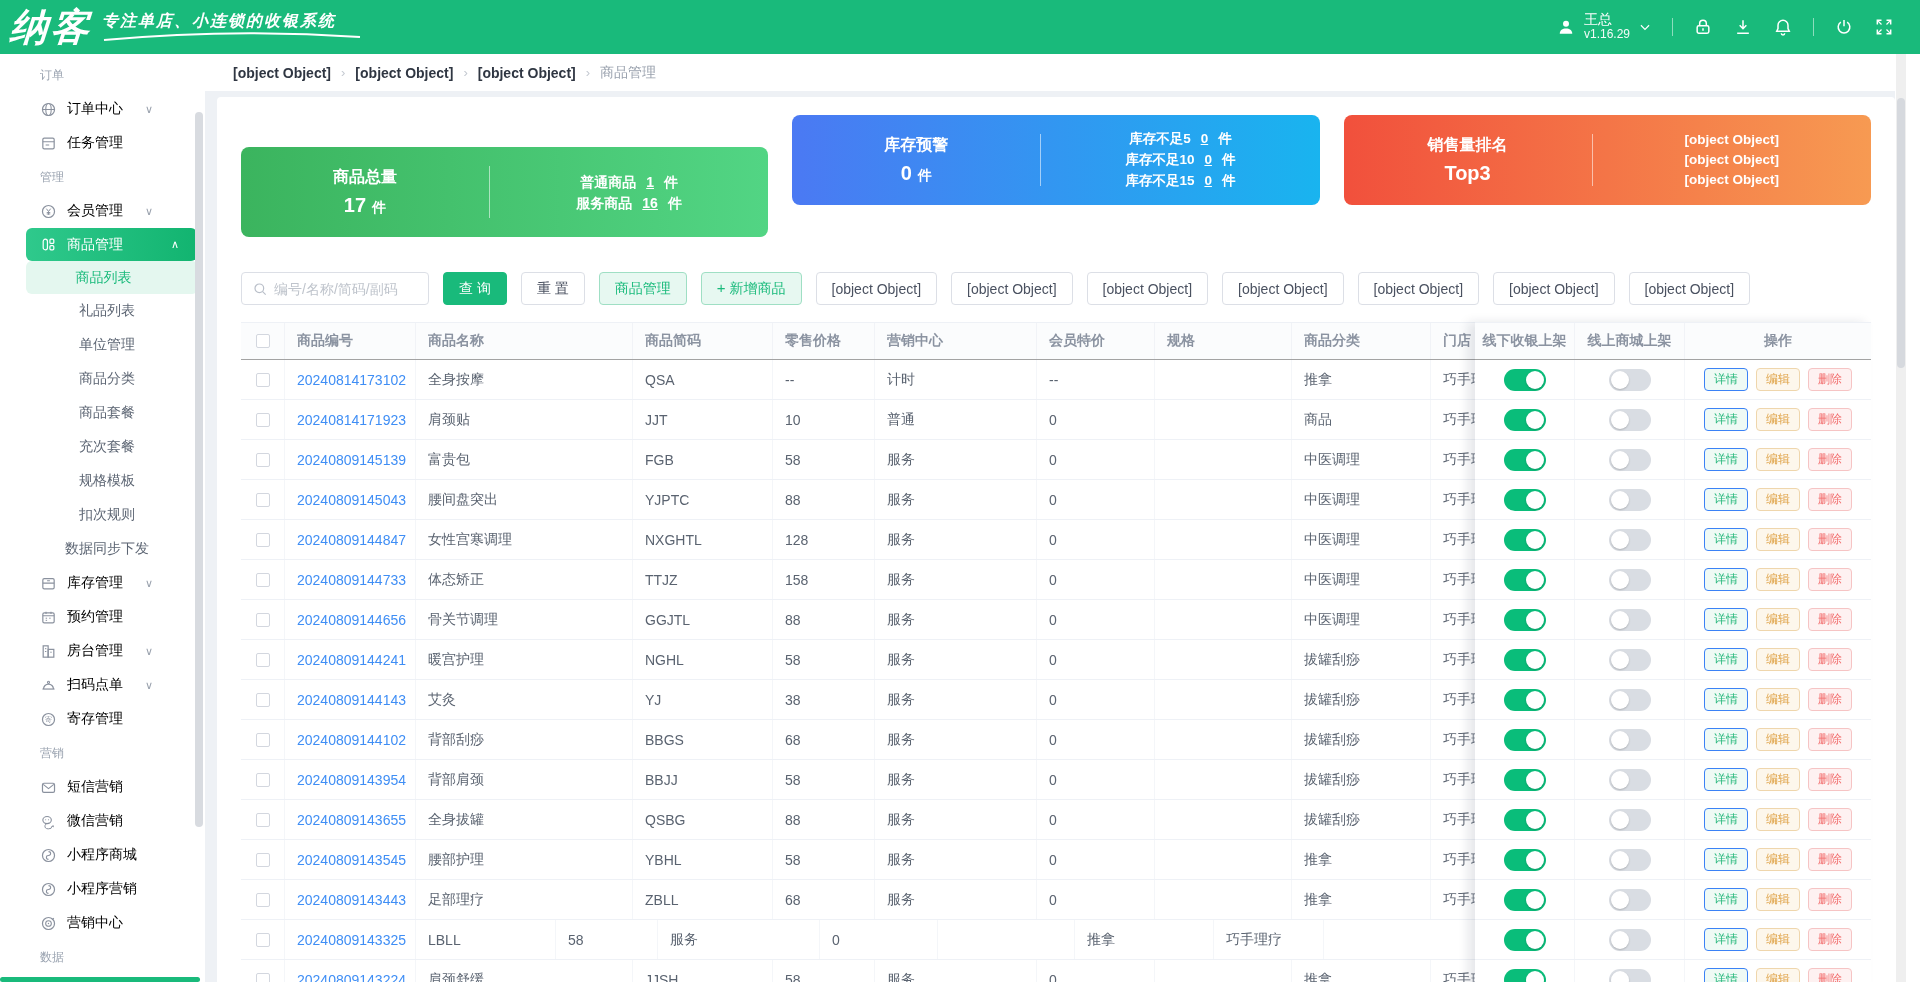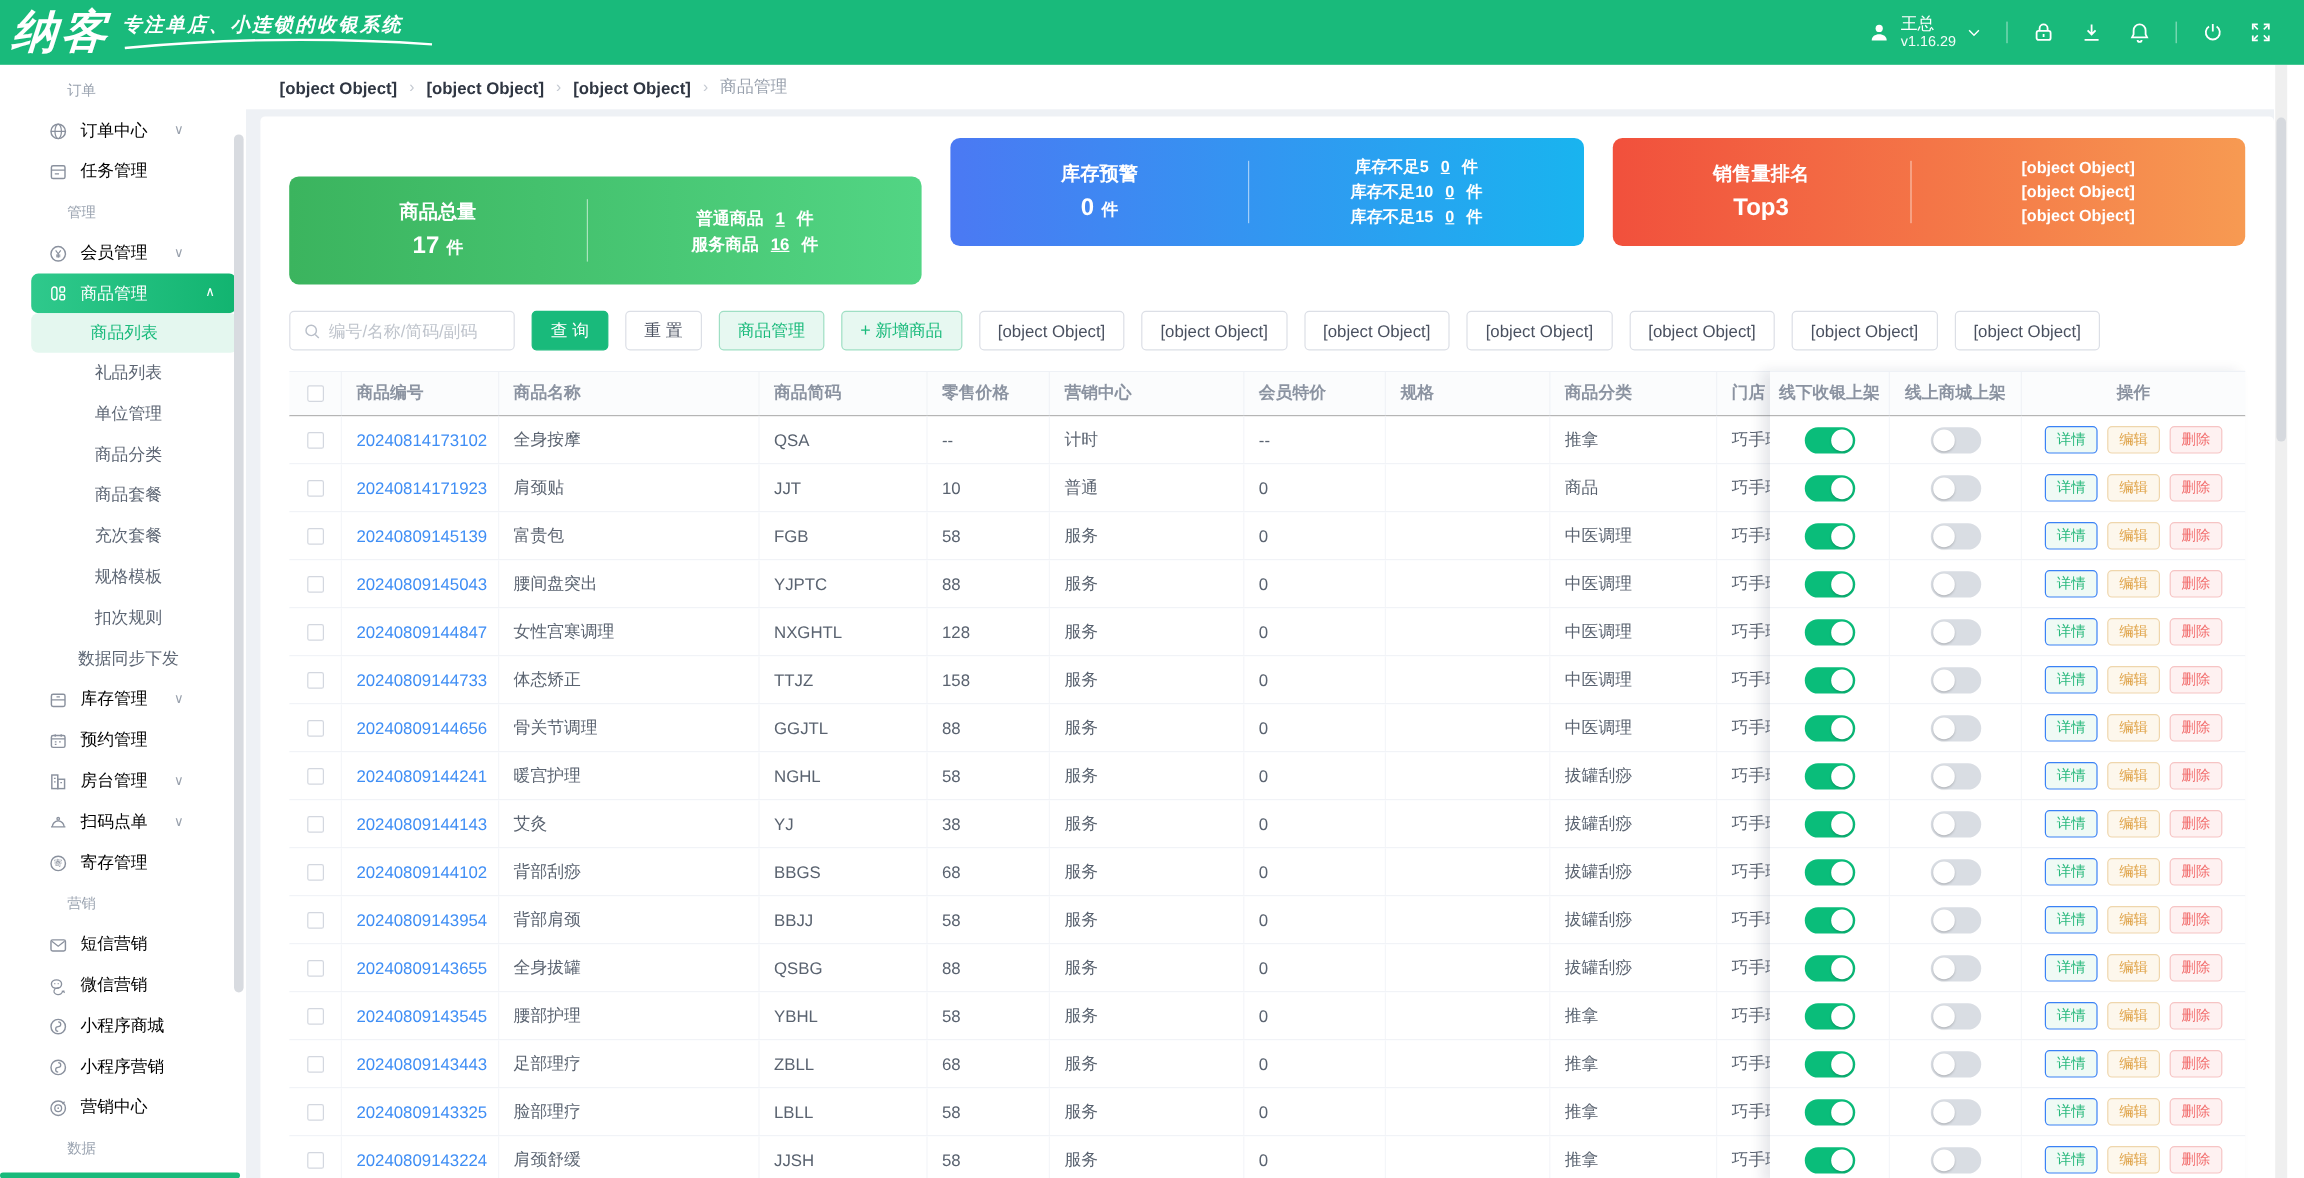--- a/index.html
+++ b/index.html
@@ -18,21 +18,21 @@
   .user-meta{display:flex;flex-direction:column;align-items:flex-start;line-height:15px;}
   .user-name{font-size:14px;}
   .user-version{font-size:12px;opacity:.95;}
   .top-divider{width:1px;height:18px;background:rgba(255,255,255,.5);}
   .top-icon{width:20px;height:20px;cursor:pointer;}
 
   
   .sidebar{position:absolute;top:54px;left:0;width:205px;bottom:0;background:#fff;padding-top:4px;overflow:hidden;z-index:20;}
   .nav-row{height:34px;display:flex;align-items:center;padding:0 52px 0 40px;position:relative;cursor:pointer;color:#000000;}
   .nav-row .nav-icon{width:17px;height:17px;margin-right:10px;color:#8a919e;flex-shrink:0;}
-  .nav-row.section{color:#9aa3b0;font-size:12px;cursor:default;padding-left:56px;}
+  .nav-row.section{color:#9aa3b0;font-size:12px;cursor:default;padding-left:40px;}
   .chev{margin-left:auto;color:#98a0ac;font-size:11px;line-height:1;}
   .chev.down::after{content:"∨";}
   .chev.up::after{content:"∧";}
   .nav-row.active{background:linear-gradient(90deg,#2fc98c,#12b470);color:#fff;border-radius:6px;margin:0 8px 0 26px;padding:0 18px 0 14px;height:33px;}
   .nav-row.active .nav-icon{color:#fff;}
   .nav-row.active .chev{color:#fff;}
   .nav-row.sub{padding-left:61px;color:#5c6573;justify-content:center;}
   .nav-row.active-sub{background:#e4f7ef;color:#19ba7b;border-radius:6px;margin:0 7px 0 26px;padding-left:35px;height:33px;}
   .sidebar-vthumb{position:absolute;top:58px;right:2px;width:8px;height:715px;background:#d8dbe0;border-radius:4px;}
   .sidebar-hthumb{position:absolute;bottom:0;left:0;width:200px;height:5px;background:#19ba7b;border-radius:3px;}
@@ -56,21 +56,21 @@
   .stat-left{width:47%;display:flex;flex-direction:column;align-items:center;justify-content:center;gap:6px;}
   .stat-title{font-size:16px;font-weight:700;}
   .stat-value{font-size:20px;font-weight:700;}
   .stat-value .unit{font-size:14px;font-weight:700;margin-left:6px;}
   .stat-div{width:1px;height:52px;background:rgba(255,255,255,.55);}
   .stat-right{flex:1;display:flex;flex-direction:column;align-items:center;justify-content:center;gap:3px;font-size:14px;font-weight:700;}
   .stat-line{display:flex;align-items:center;gap:10px;line-height:18px;}
   .stat-num{text-decoration:underline;cursor:pointer;}
 
   
-  .toolbar{margin-top:22px;display:flex;align-items:center;gap:14px;}
+  .toolbar{margin-top:35px;display:flex;align-items:center;gap:14px;}
   .search-box{width:188px;height:33px;border:1px solid #dcdfe6;border-radius:4px;display:flex;align-items:center;padding:0 10px;background:#fff;}
   .search-box input{border:none;outline:none;flex:1;font-size:14px;color:#333;width:100%;background:transparent;font-family:inherit;}
   .search-box input::placeholder{color:#bfc4cc;}
   .btn{height:33px;padding:0 15px;border-radius:4px;font-size:14px;cursor:pointer;border:1px solid #dcdfe6;background:#fff;color:#4a5160;font-family:inherit;white-space:nowrap;}
   .btn-primary{background:#19ba7b;border-color:#19ba7b;color:#fff;}
   .btn-lightgreen{background:#e7f8f1;border-color:#9fdfc4;color:#19ba7b;}
   .btn .plus{margin-right:4px;font-size:15px;}
 
   
   .table-wrap{margin-top:17px;display:flex;position:relative;}
@@ -771,21 +771,20 @@
             <div class="cell col-spec"></div>
             <div class="cell col-cat">推拿</div>
             <div class="cell col-store">巧手理疗</div>
           </div>
 
           <div class="trow">
             <div class="cell col-cb">
               <span class="checkbox"></span>
             </div>
             <a class="cell col-id link">20240809143325</a>
-            <div class="cell col-name">脸部理疗</div>
             <div class="cell col-code">LBLL</div>
             <div class="cell col-price">58</div>
             <div class="cell col-type">服务</div>
             <div class="cell col-member">0</div>
             <div class="cell col-spec"></div>
             <div class="cell col-cat">推拿</div>
             <div class="cell col-store">巧手理疗</div>
           </div>
 
           <div class="trow">

